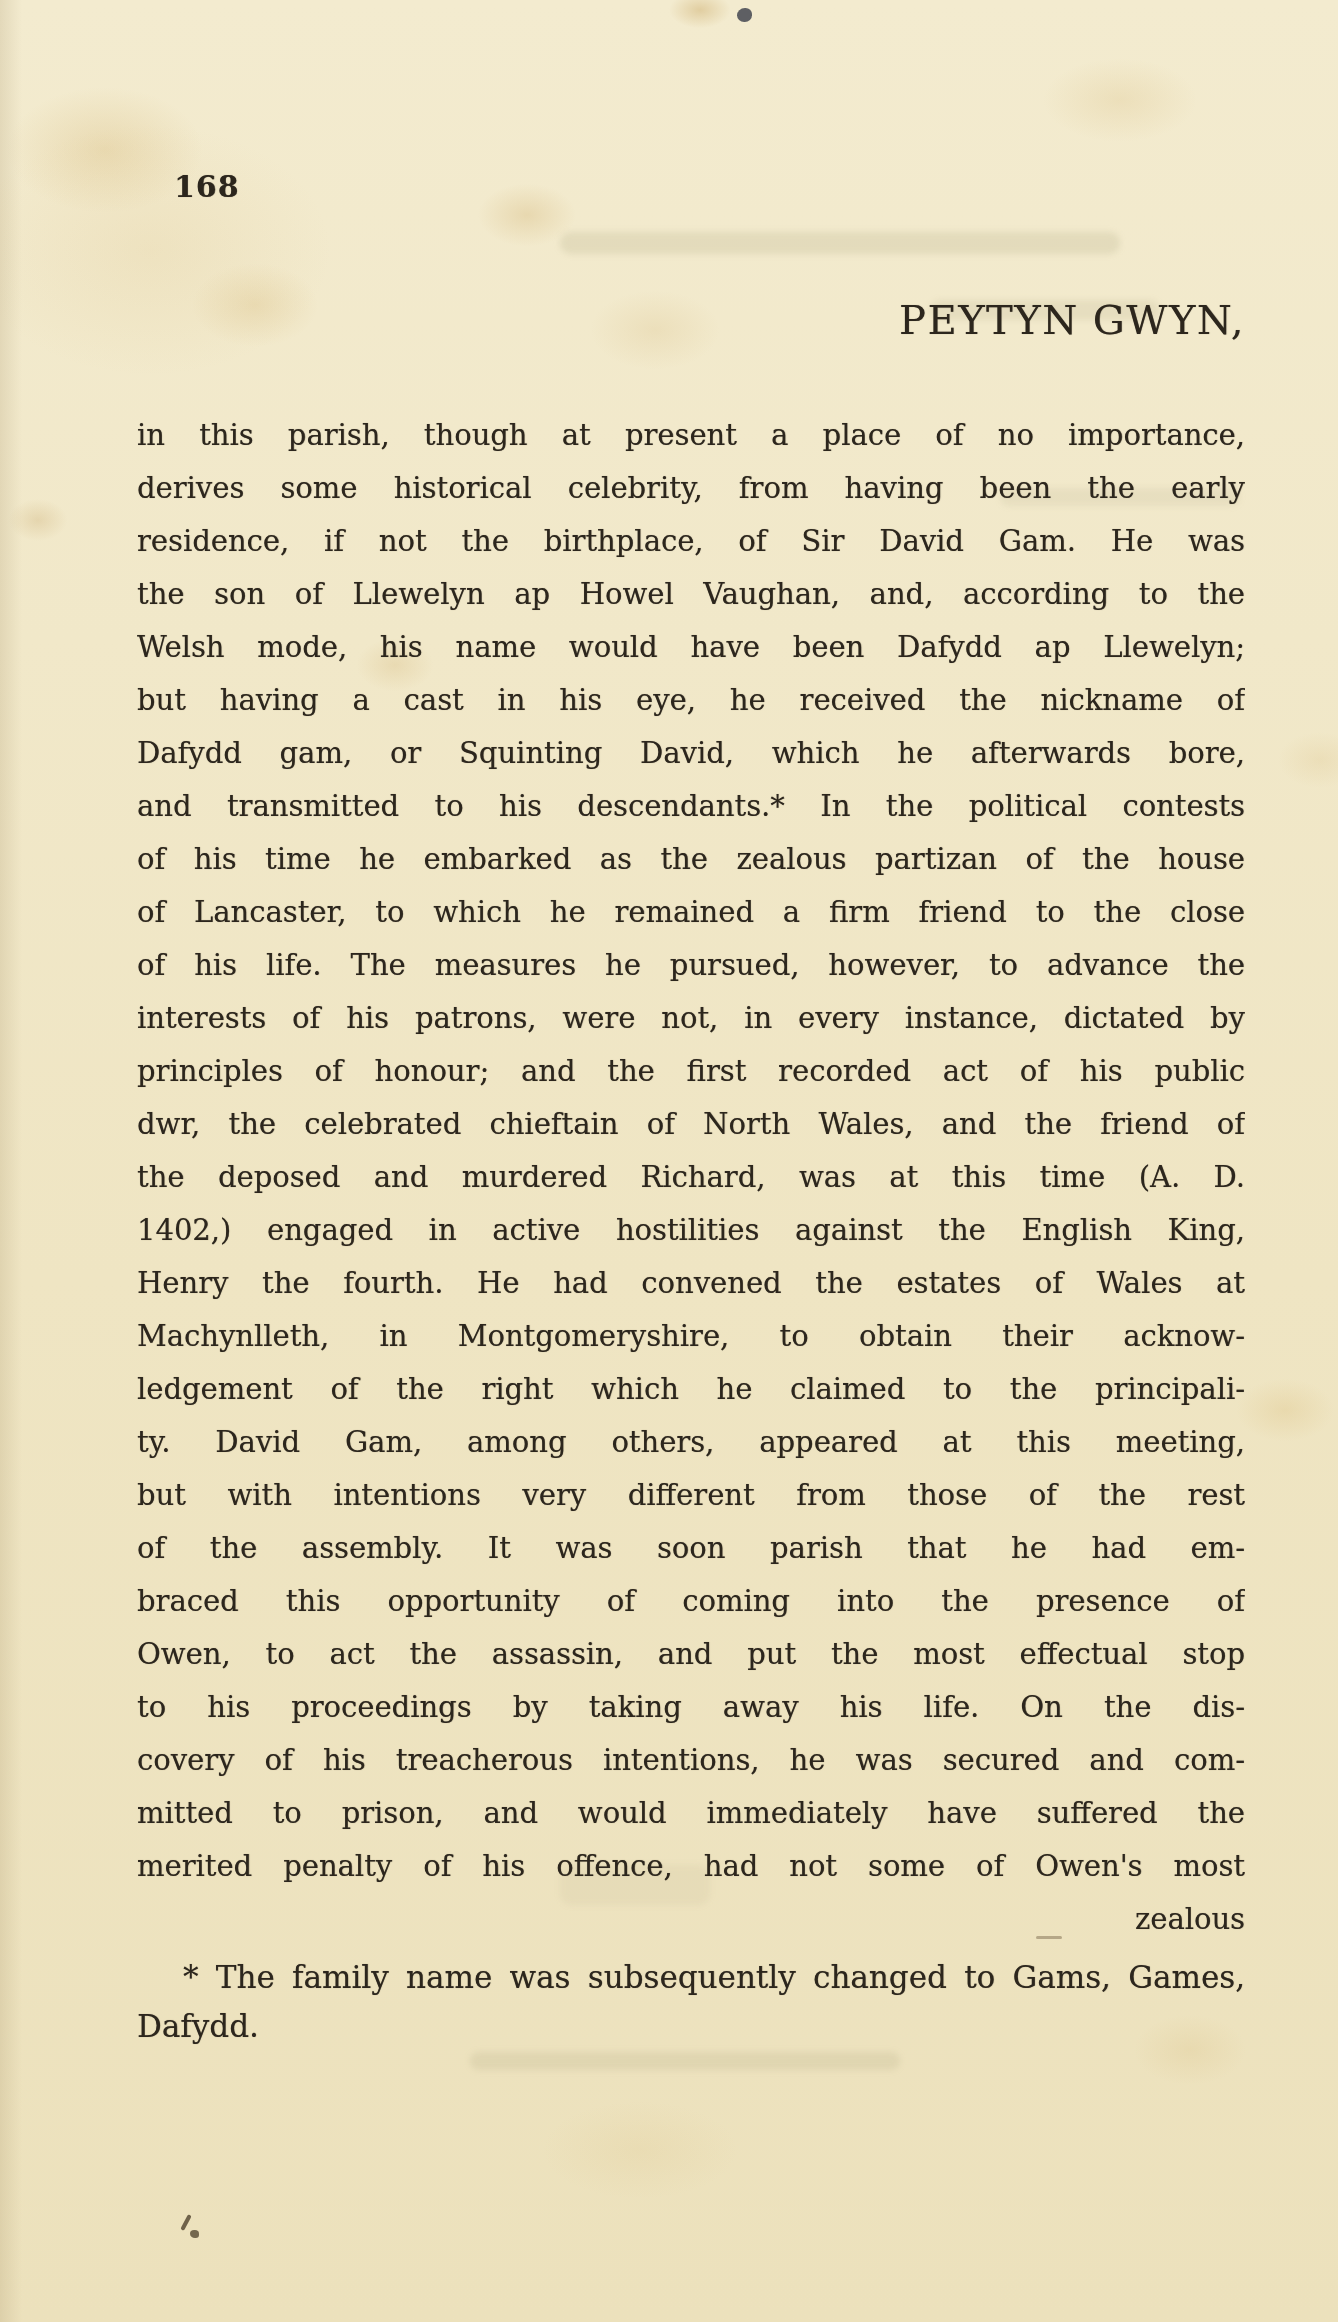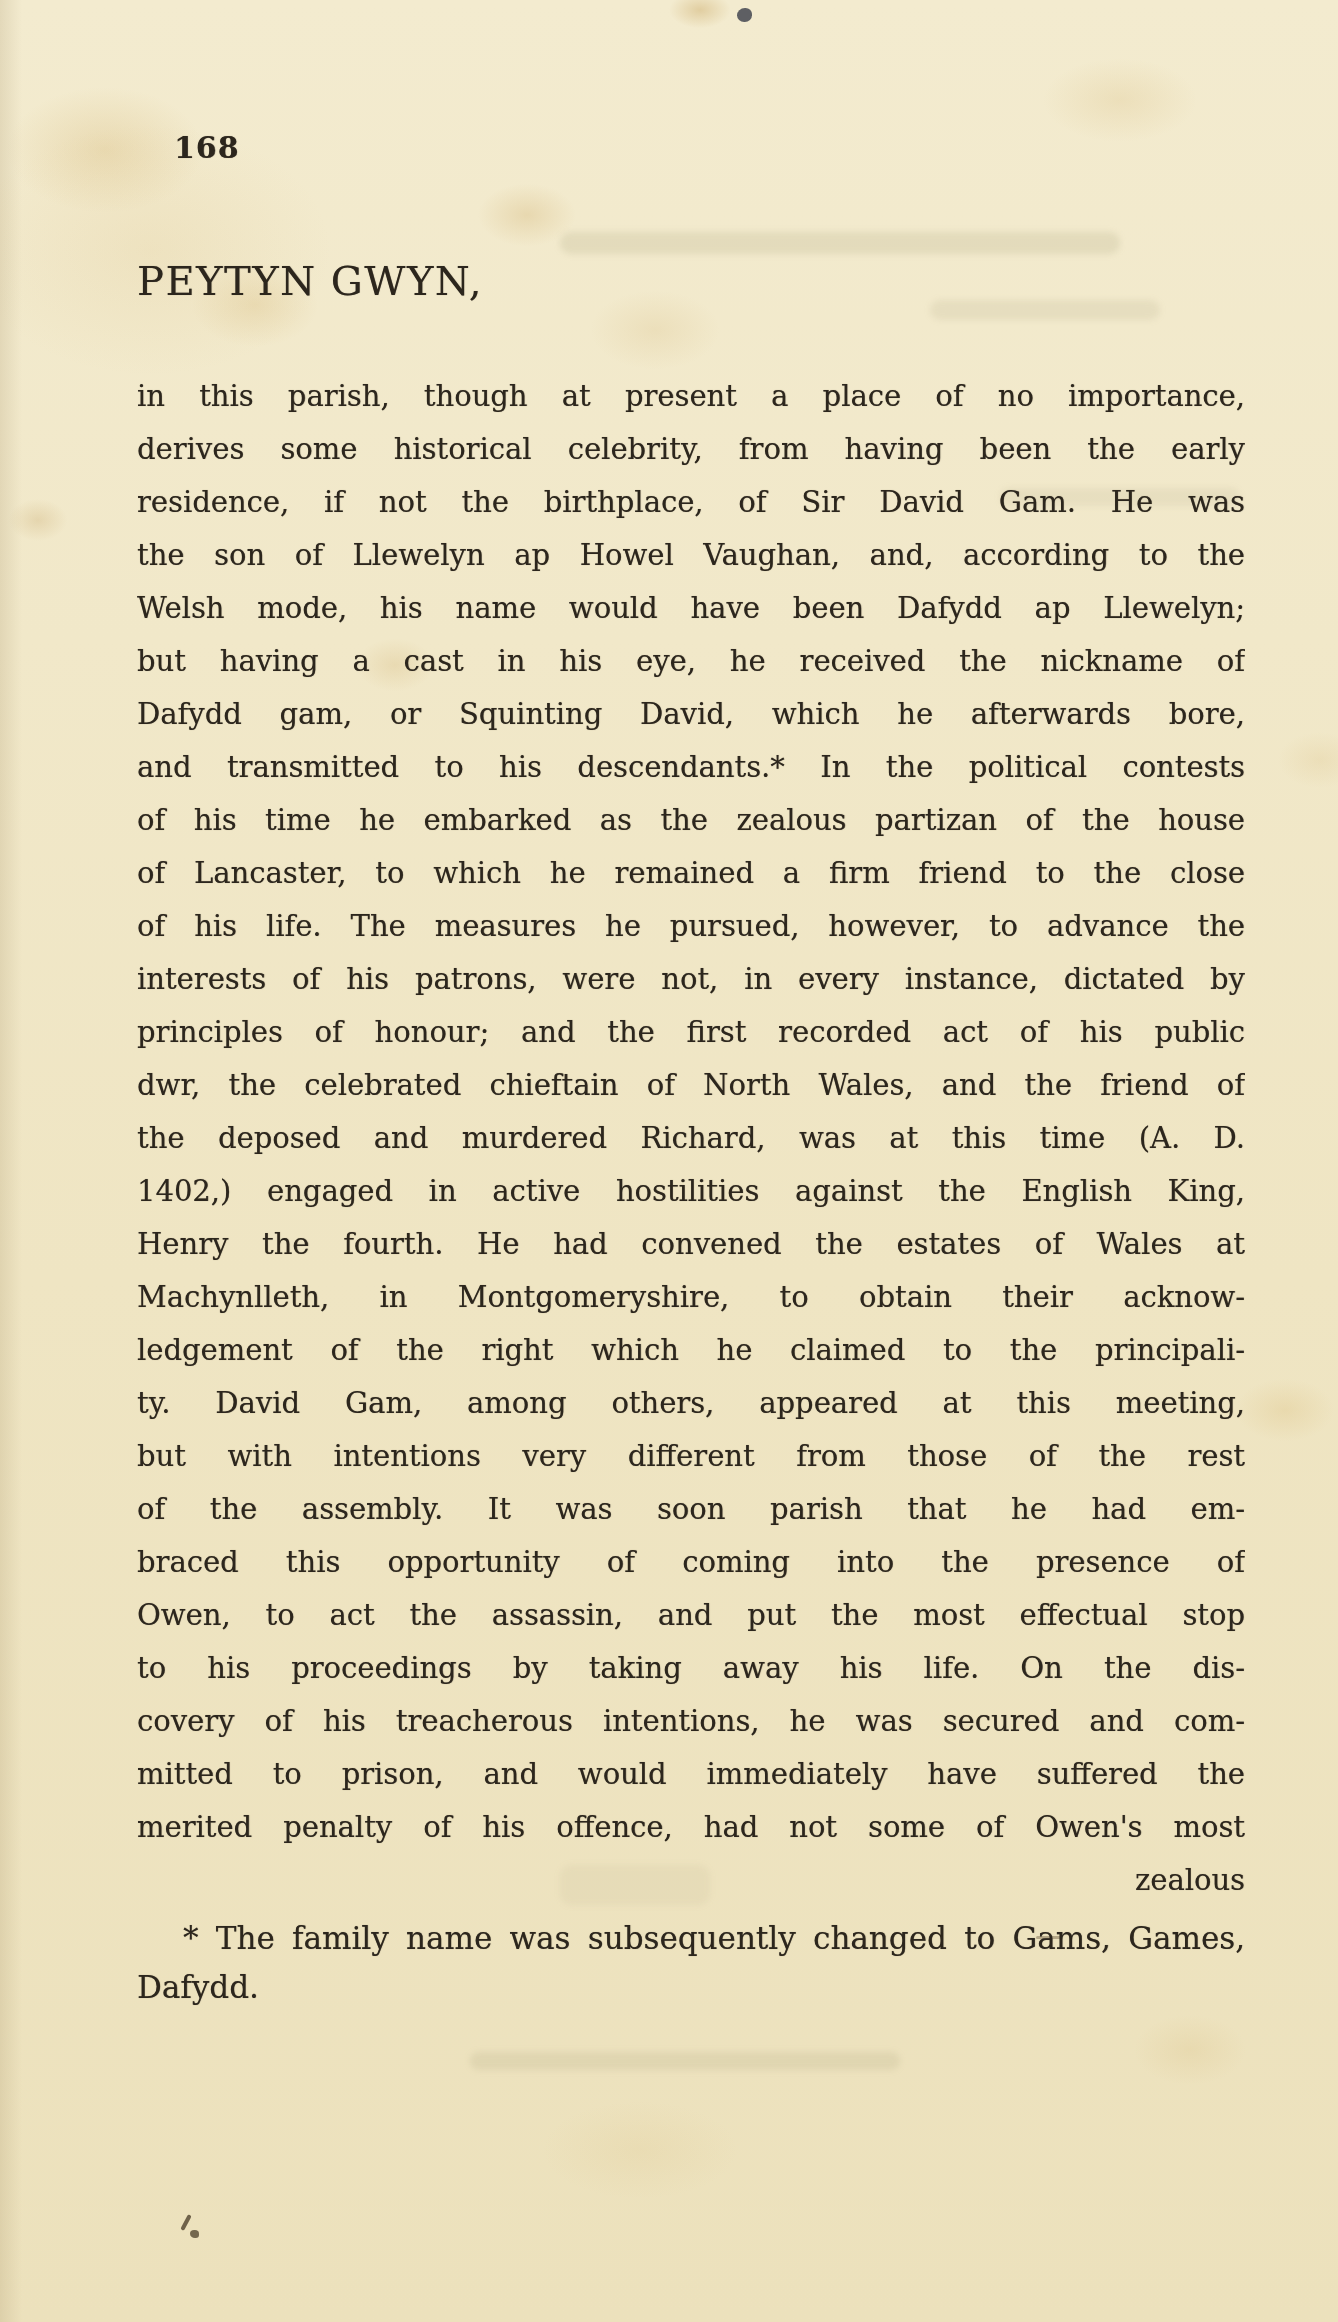--- a/index.html
+++ b/index.html
@@ -21,32 +21,32 @@
       radial-gradient(ellipse 55px 38px at 395px 665px, rgba(200,162,88,.20), rgba(200,162,88,0) 70%),
       radial-gradient(ellipse 42px 30px at 38px 520px, rgba(185,145,75,.22), rgba(185,145,75,0) 70%),
       radial-gradient(ellipse 44px 26px at 700px 10px, rgba(195,158,85,.38), rgba(195,158,85,0) 70%),
       radial-gradient(ellipse 70px 45px at 1285px 1410px, rgba(210,172,92,.20), rgba(210,172,92,0) 70%),
       radial-gradient(ellipse 80px 50px at 1190px 2050px, rgba(206,170,96,.15), rgba(206,170,96,0) 70%),
       radial-gradient(ellipse 140px 70px at 640px 2150px, rgba(206,170,96,.10), rgba(206,170,96,0) 70%),
       radial-gradient(ellipse 60px 40px at 1320px 760px, rgba(206,170,96,.15), rgba(206,170,96,0) 70%),
       linear-gradient(90deg, rgba(130,105,60,.14) 0, rgba(130,105,60,0) 22px),
       linear-gradient(180deg, #f3ebcf 0%, #efe5c3 55%, #ece1bc 100%);
   }
-  .ink{ text-shadow:0.3px 0.3px 0.7px rgba(45,38,28,.55); }
+  .ink{ text-shadow:0.3px 0.3px 0.7px rgba(45,38,28,.55);margin-top:39px; }
   .pagenum{
     position:absolute;left:174px;top:130px;
     font-size:30px;font-weight:bold;letter-spacing:1px;
   }
   .runhead{
     position:absolute;left:388px;top:141px;width:540px;
     text-align:center;font-size:25px;font-weight:bold;letter-spacing:4px;
   }
   .title{
     position:absolute;left:137px;top:258px;width:1108px;
-    text-align:left;font-size:40px;letter-spacing:1.5px;
+    text-align:right;font-size:40px;letter-spacing:1.5px;
   }
   .body{
     position:absolute;left:137px;top:370px;width:1108px;
     font-size:29px;
   }
   .line{
     height:53px;line-height:53px;
     text-align:justify;text-align-last:justify;
     white-space:normal;overflow:hidden;
   }

